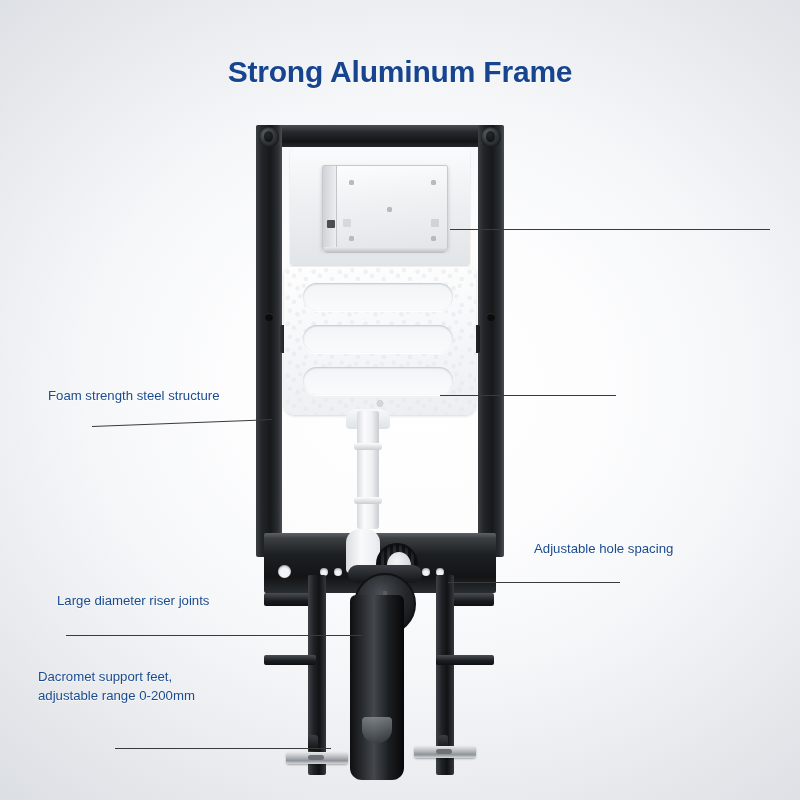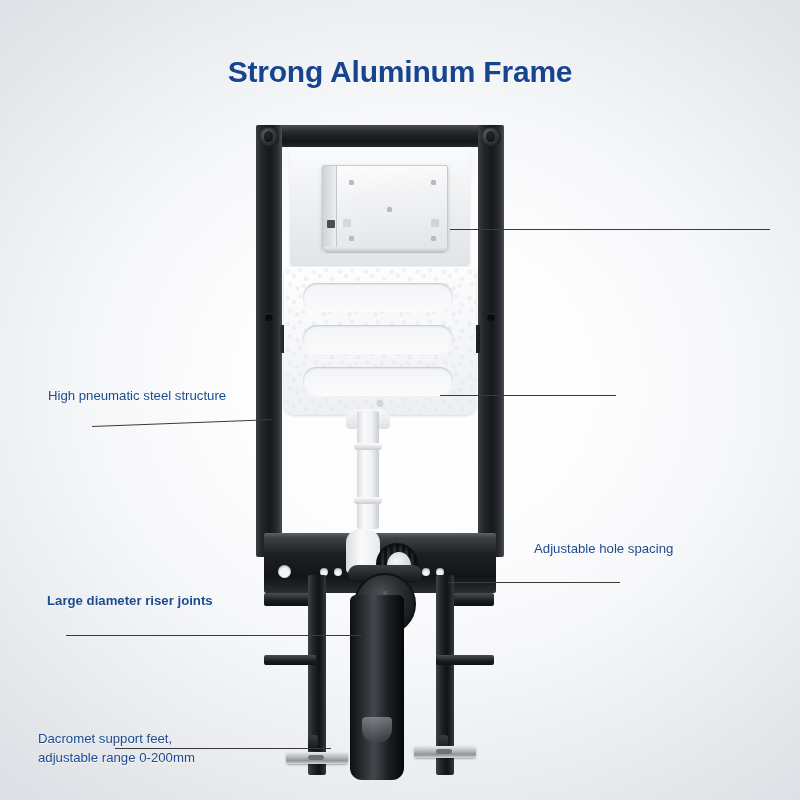--- a/index.html
+++ b/index.html
@@ -438,20 +438,20 @@
   <div class="leader" style="left:92px; top:426px; width:180px; transform:rotate(-2.2deg);"></div>
 
   <div class="leader" style="left:66px; top:635px; width:296px;"></div>
 
   <div class="leader" style="left:115px; top:748px; width:216px;"></div>
 
 
 
   <div class="label" style="left:534px; top:540px;">Adjustable hole spacing</div>
 
-  <div class="label" style="left:48px; top:387px;">High pneumatic steel structure</div>
-
-  <div class="label" style="left:47px; top:592px;font-weight:bold;">Large diameter riser joints</div>
-
-  <div class="label" style="left:38px; top:730px;">Dacromet support feet,
+  <div class="label" style="left:48px; top:387px;">Foam strength steel structure</div>
+
+  <div class="label" style="left:57px; top:592px;">Large diameter riser joints</div>
+
+  <div class="label" style="left:38px; top:668px;">Dacromet support feet,
 adjustable range 0-200mm</div>
 
 </div>
 
 </body></html>

